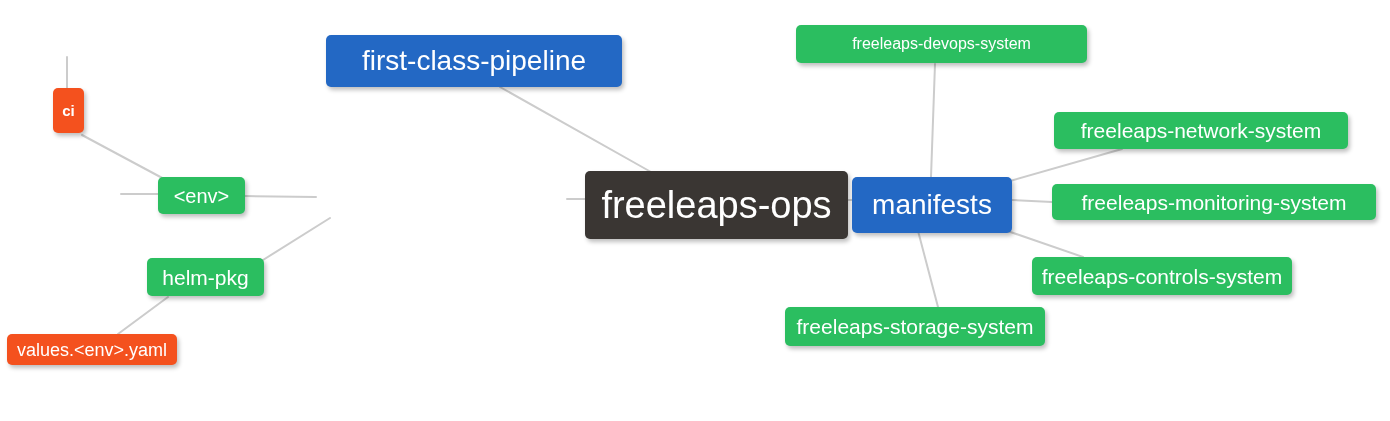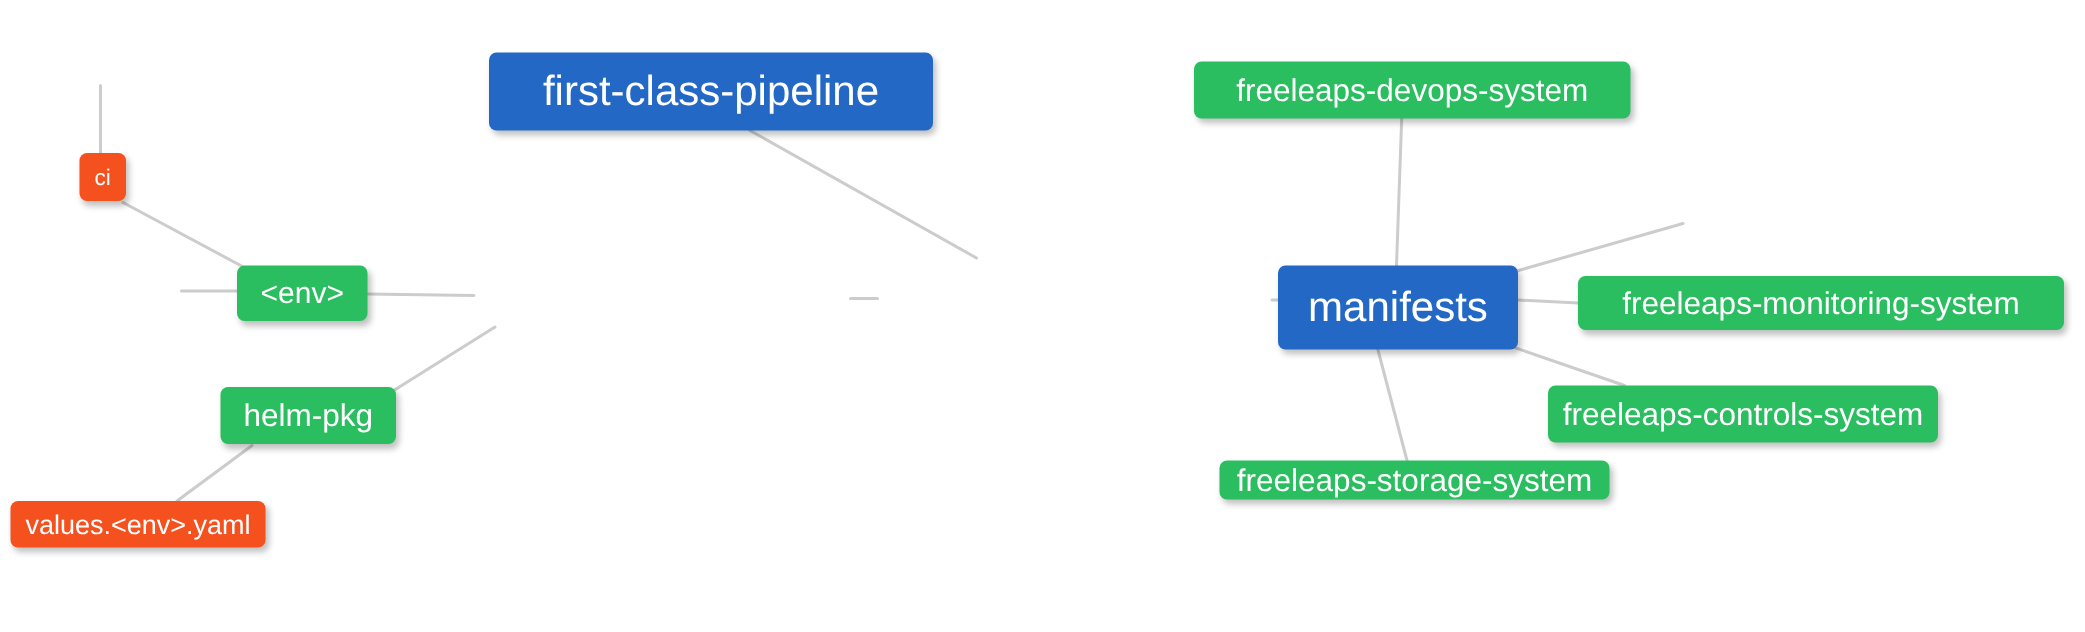--- a/index.html
+++ b/index.html
@@ -15,34 +15,34 @@
     position:absolute;display:flex;align-items:center;justify-content:center;
     color:var(--text);border-radius:5px;white-space:nowrap;cursor:pointer;
     box-shadow:2px 3px 4px rgba(0,0,0,0.25);line-height:1;
   }
   .c-orange{background:var(--orange);}
   .c-red{background:var(--red);}
   .c-green{background:var(--green);}
   .c-blue{background:var(--blue);}
   .c-dark{background:var(--dark);}
   .n-jenkinsfile{left:20px;top:26px;width:95px;height:31px;font-size:15px;}
-  .n-ci{left:53px;top:102px;width:31px;height:32px;font-size:15px;}
+  .n-ci{left:53px;top:88px;width:31px;height:45px;font-size:15px;font-weight:bold;}
   .n-argo-app{left:31px;top:177px;width:90px;height:33px;font-size:17px;}
   .n-env{left:158px;top:177px;width:87px;height:37px;font-size:20px;}
   .n-helm-pkg{left:147px;top:258px;width:117px;height:38px;font-size:21px;}
   .n-values-env-yaml{left:7px;top:334px;width:170px;height:31px;font-size:18px;}
   .n-first-class-pipeline{left:314px;top:35px;width:296px;height:52px;font-size:28px;margin-left:12px;}
   .n-service-name{left:316px;top:172px;width:251px;height:47px;font-size:28px;}
   .n-freeleaps-ops{left:585px;top:171px;width:263px;height:68px;font-size:38px;}
   .n-manifests{left:852px;top:177px;width:160px;height:56px;font-size:28px;}
-  .n-devops-system{left:796px;top:25px;width:291px;height:38px;font-size:21px;margin-top:16px;}
+  .n-devops-system{left:796px;top:25px;width:291px;height:38px;font-size:16px;}
   .n-network-system{left:1054px;top:112px;width:294px;height:37px;font-size:21px;}
   .n-monitoring-system{left:1052px;top:184px;width:324px;height:36px;font-size:21px;}
   .n-controls-system{left:1032px;top:257px;width:260px;height:38px;font-size:21px;}
-  .n-storage-system{left:813px;top:307px;width:260px;height:26px;font-size:21px;}
+  .n-storage-system{left:785px;top:307px;width:260px;height:39px;font-size:21px;}
 </style>
 </head>
 <body>
 
 <div class="canvas">
 
   <svg class="edge-layer" viewBox="0 0 1390 421" xmlns="http://www.w3.org/2000/svg">
     <line class="edge" x1="67" y1="57" x2="67" y2="105"></line>
     <line class="edge" x1="82" y1="135" x2="166" y2="180"></line>
     <line class="edge" x1="121" y1="194" x2="158" y2="194"></line>
@@ -57,19 +57,21 @@
     <line class="edge" x1="1012" y1="200" x2="1052" y2="202"></line>
     <line class="edge" x1="996" y1="227" x2="1083" y2="257"></line>
     <line class="edge" x1="917" y1="227" x2="938" y2="307"></line>
   </svg>
 
   <div class="node c-red n-ci">ci</div>
   <div class="node c-green n-helm-pkg">helm-pkg</div>
   <div class="node c-green n-env">&lt;env&gt;</div>
   <div class="node c-red n-values-env-yaml">values.&lt;env&gt;.yaml</div>
   <div class="node c-blue n-first-class-pipeline">first-class-pipeline</div>
+  <div class="node c-dark n-freeleaps-ops">freeleaps-ops</div>
   <div class="node c-blue n-manifests">manifests</div>
   <div class="node c-green n-devops-system">freeleaps-devops-system</div>
+  <div class="node c-green n-network-system">freeleaps-network-system</div>
   <div class="node c-green n-monitoring-system">freeleaps-monitoring-system</div>
   <div class="node c-green n-controls-system">freeleaps-controls-system</div>
   <div class="node c-green n-storage-system">freeleaps-storage-system</div>
 
 </div>
 
 </body></html>

